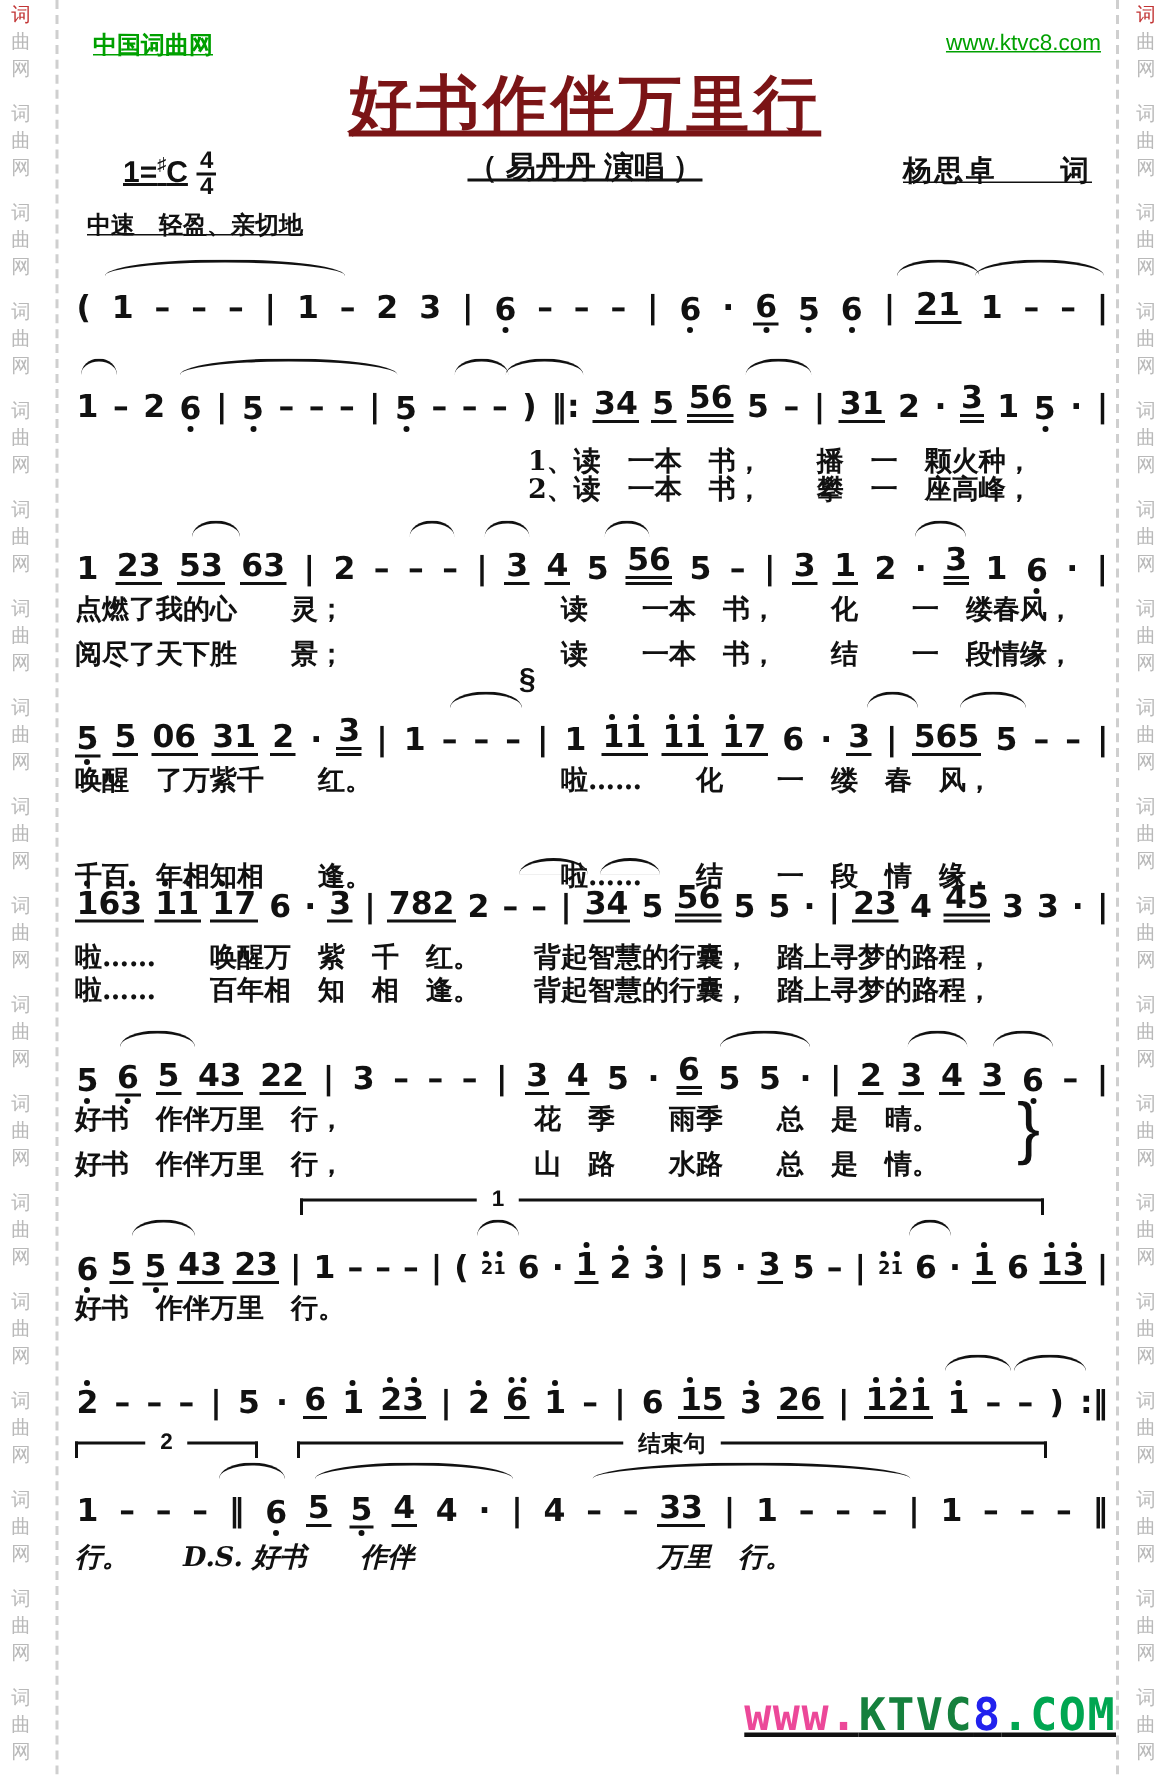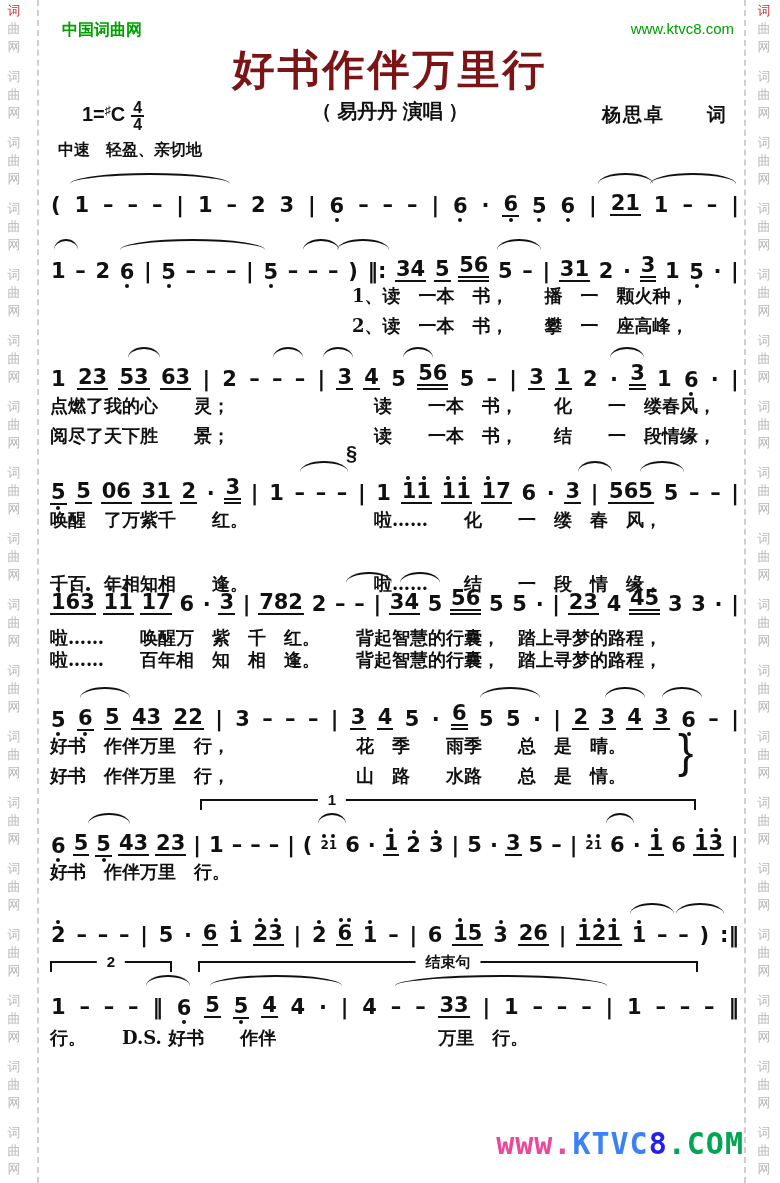--- a/index.html
+++ b/index.html
@@ -1,18 +1,18 @@
 <!DOCTYPE html>
 <html><head>
 <meta charset="utf-8">
 <style>
   html,body{margin:0;padding:0;background:#fff;}
   body{width:780px;height:1183px;position:relative;overflow:hidden;
        font-family:"Liberation Sans",sans-serif;color:#111;}
-  .abs{position:absolute;}
+  .abs{position:absolute;text-decoration:underline;}
 
   
   .vline{position:absolute;top:0;bottom:0;width:0;border-left:2px dashed #cfcfcf;}
   .bcol{position:absolute;top:2px;width:16px;display:flex;flex-direction:column;align-items:center;
         font-family:"DejaVu Serif",serif;font-size:13px;line-height:18px;color:#b9b9b9;}
   .bcol span.gap{height:12px;}
   .bcol span.red{color:#c23434;}
 
   
   #site-left{left:62px;top:20px;color:#00a000;font-size:16px;font-weight:bold;}
@@ -47,21 +47,21 @@
          white-space:pre;color:#111;}
   .mark{position:absolute;font-weight:bold;}
   .volta{position:absolute;height:9px;border-top:2px solid #111;border-left:2px solid #111;border-right:2px solid #111;}
   .volta .vl{position:absolute;top:-10px;background:#fff;padding:0 10px;font-size:15px;font-weight:bold;
              font-family:"Liberation Sans",sans-serif;transform:translateX(-50%);}
 
   
   #watermark{right:36px;top:1126px;font-family:"DejaVu Sans Mono",monospace;
              font-size:30px;font-weight:bold;letter-spacing:1px;}
   #watermark .w{color:#ec4899;}
-  #watermark .k{color:#3b82f6;}
+  #watermark .k{color:#15803d;}
   #watermark .e{color:#2222ee;}
   #watermark .c{color:#00a651;}
 </style>
 </head>
 <body>
 
 <div class="vline" style="left:37px;"></div>
 <div class="vline" style="left:744px;"></div>
 <div class="bcol" id="bcol-left" style="left:6px;">
     <span class="red">词</span>
@@ -428,21 +428,21 @@
       </span>
       <span class="tk sym">
         <span class="tx">|</span>
       </span>
       <div class="arc" style="left: 4px; width: 24px;"></div>
       <div class="arc" style="left: 70px; width: 145px;"></div>
       <div class="arc" style="left: 253px; width: 36px;"></div>
       <div class="arc" style="left: 287px; width: 52px;"></div>
       <div class="arc" style="left: 447px; width: 44px;"></div>
     </div>
-    <div class="lyric" style="top: 284px; left: 352px;">1、读　一本　书，　　播　一　颗火种，</div>
+    <div class="lyric" style="top: 295px; left: 352px;">1、读　一本　书，　　播　一　颗火种，</div>
     <div class="lyric" style="top: 314px; left: 352px;">2、读　一本　书，　　攀　一　座高峰，</div>
     <div class="sys" style="top: 360px;">
       <span class="tk">
         <span class="tx">1</span>
       </span>
       <span class="tk">
         <span class="tx u1">23</span>
       </span>
       <span class="tk">
         <span class="tx u1">53</span>
@@ -1159,21 +1159,21 @@
       <span class="tk sym">
         <span class="tx">–</span>
       </span>
       <span class="tk sym">
         <span class="tx">‖</span>
       </span>
       <div class="arc" style="left: 96px; width: 44px;"></div>
       <div class="arc" style="left: 160px; width: 132px;"></div>
       <div class="arc" style="left: 345px; width: 212px;"></div>
     </div>
-    <div class="lyric" style="top: 1026px; left: 50px;">行。　　D.S. 好书　　作伴　　　　　　　　　万里　行。</div>
+    <div class="lyric" style="top: 1026px; left: 50px; font-style: italic;">行。　　D.S. 好书　　作伴　　　　　　　　　万里　行。</div>
     <div class="mark" style="left: 346px; top: 442px; font-size: 20px;">§</div>
     <div class="mark" style="left: 678px; top: 724px; font-size: 46px; font-weight: normal;">}</div>
     <div class="volta" style="left: 200px; top: 799px; width: 492px;">
       <span class="vl" style="left: 130px;">1</span>
     </div>
     <div class="volta" style="left: 50px; top: 961px; width: 118px;">
       <span class="vl" style="left: 59px;">2</span>
     </div>
     <div class="volta" style="left: 198px; top: 961px; width: 496px;">
       <span class="vl" style="left: 248px;">结束句</span>

